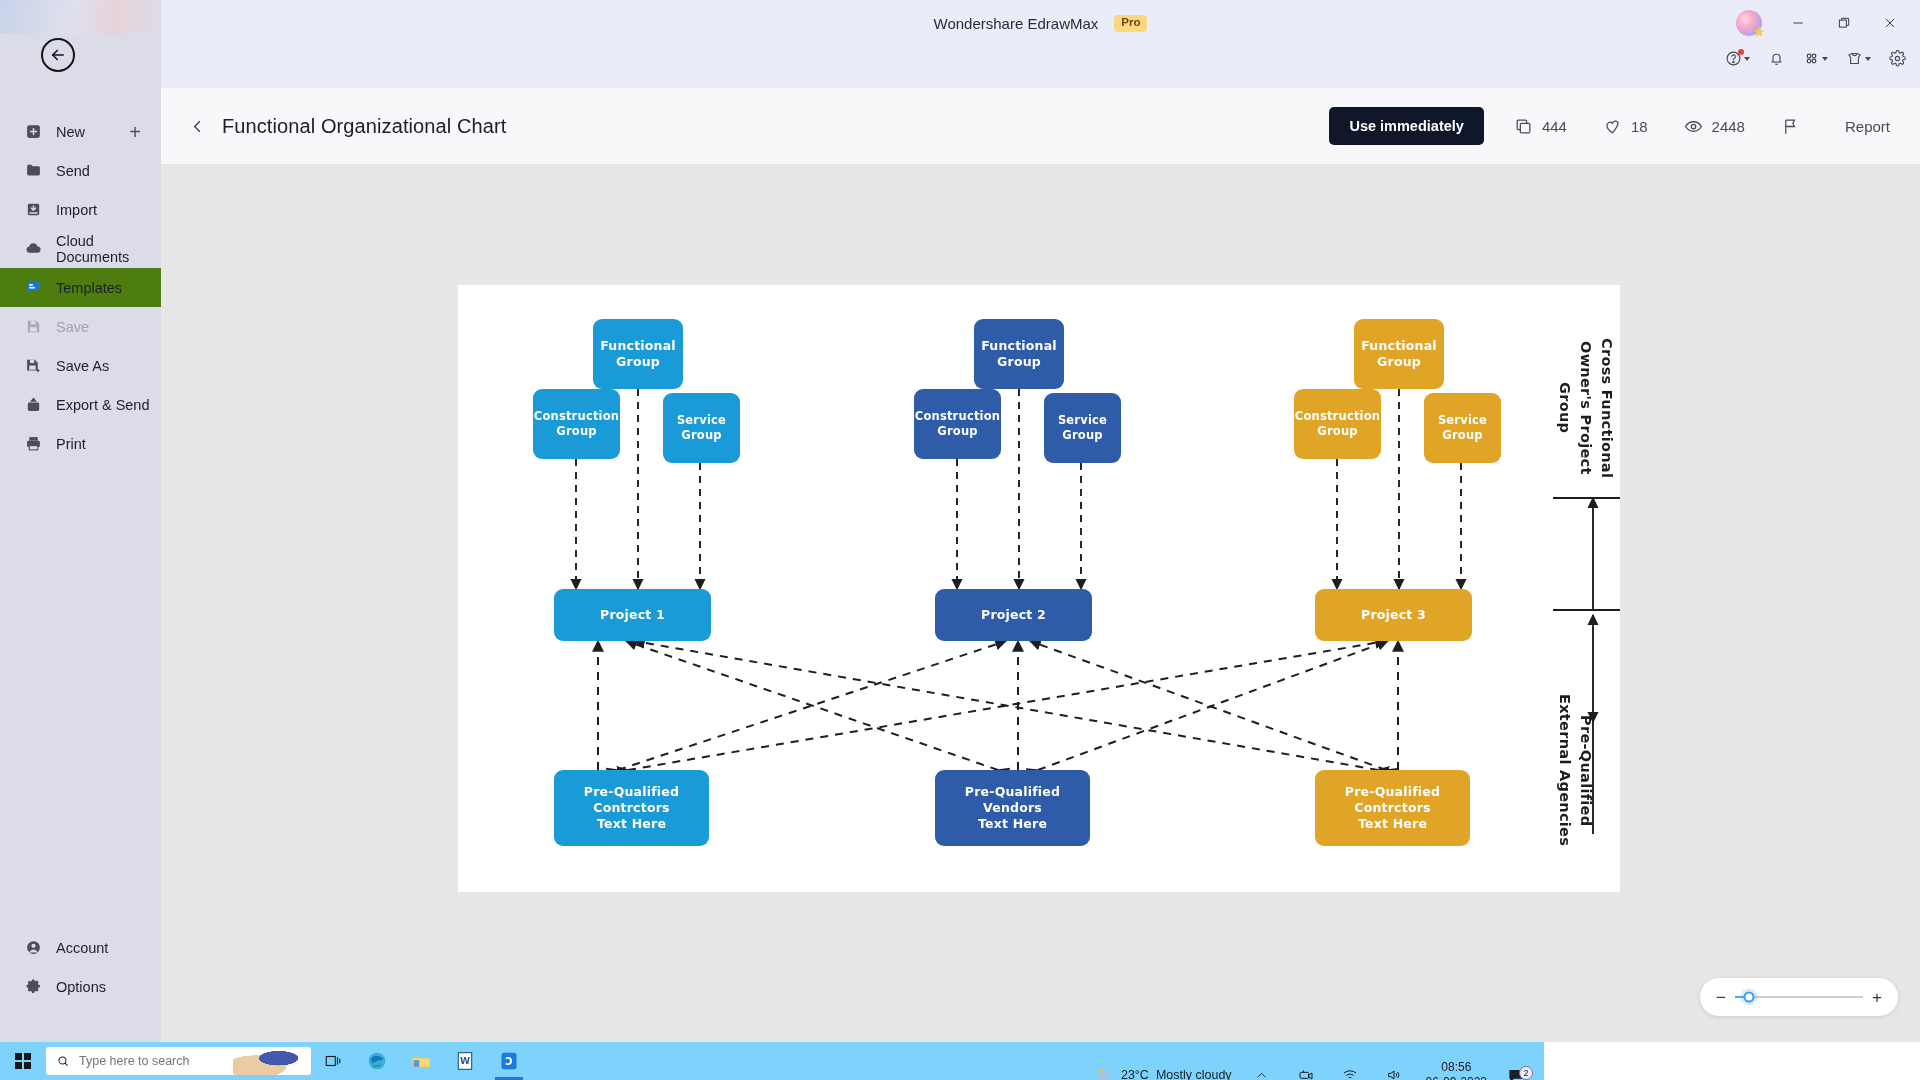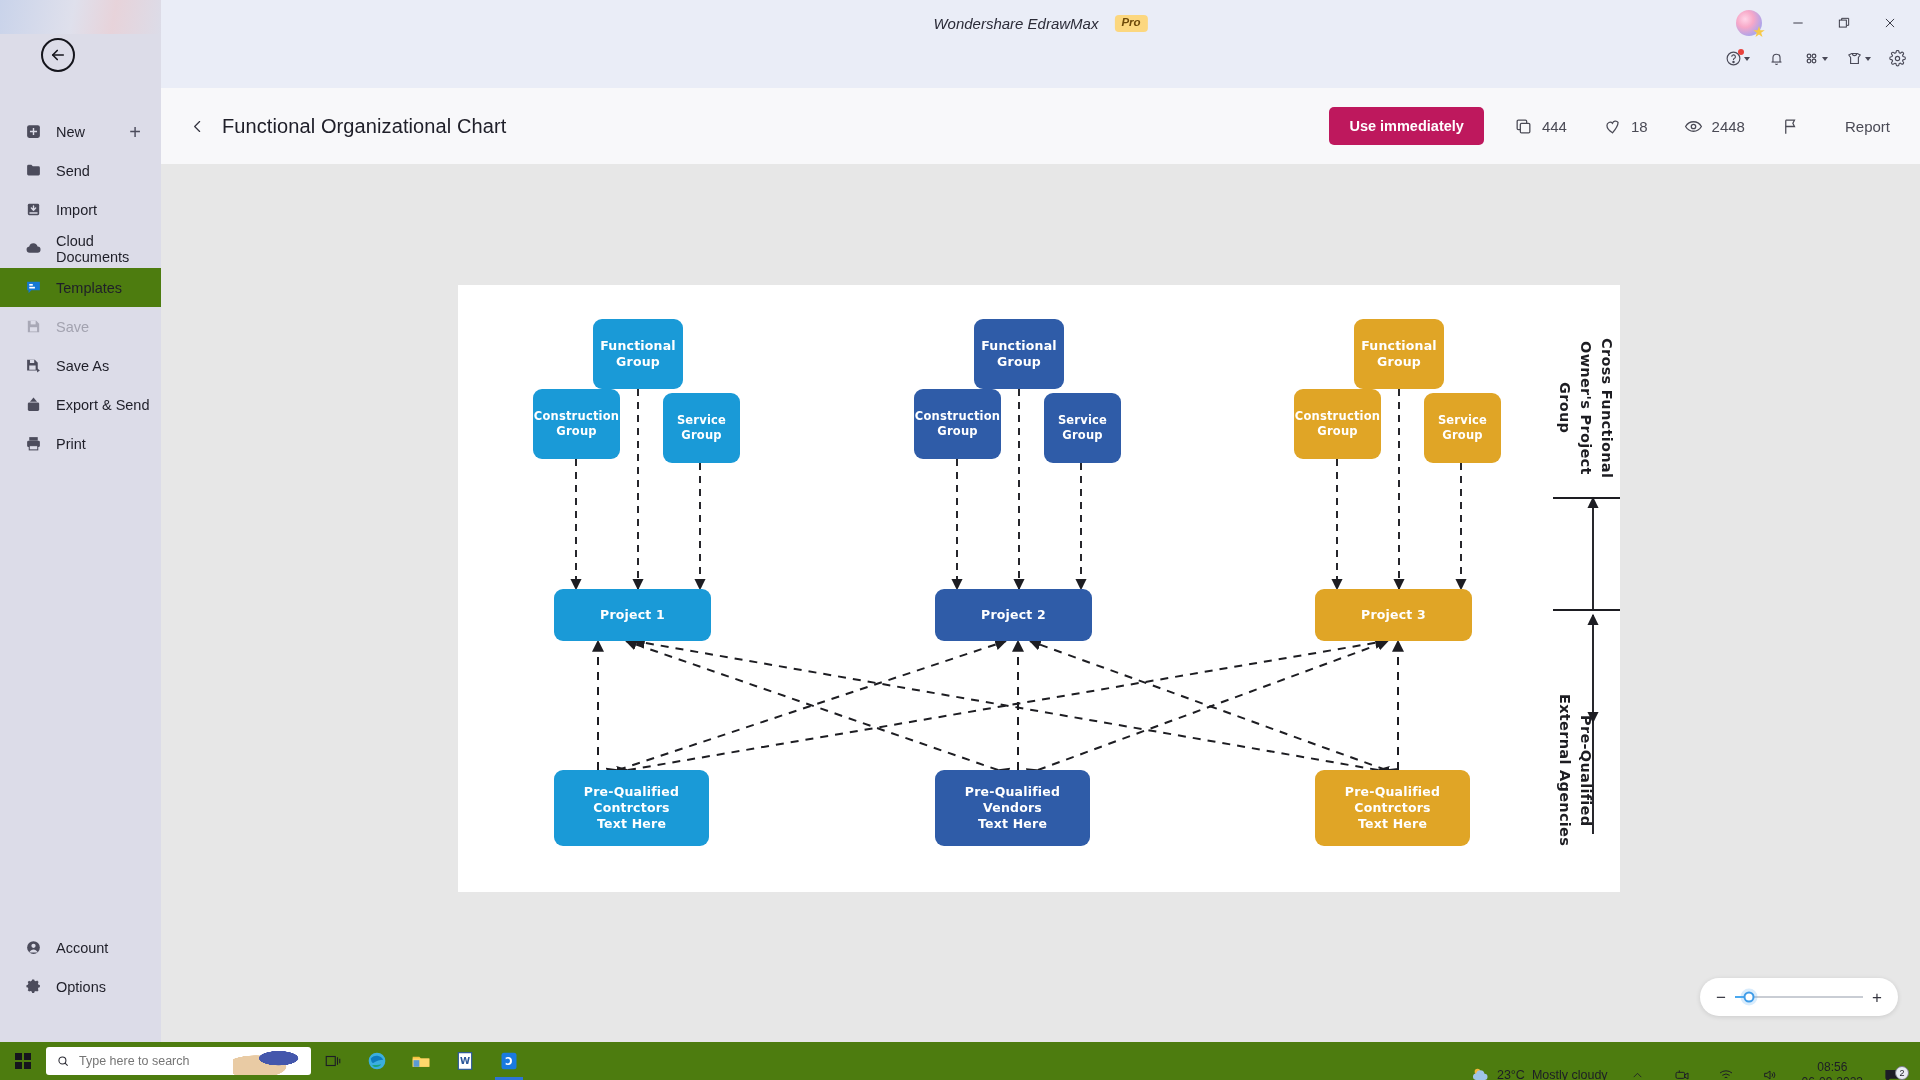--- a/index.html
+++ b/index.html
@@ -50,21 +50,21 @@
   .side-bottom { position: absolute; left: 0; bottom: 36px; width: 161px; }
 
   
   .winbar {
     position: absolute; left: 161px; top: 0; width: 1759px; height: 88px;
     background: #eaedf7;
   }
   .app-title {
     position: absolute; left: 50%; transform: translateX(-50%); top: 15px;
     display: flex; align-items: center; gap: 16px;
-    font-size: 15px; color: #2b2b38; white-space: nowrap; font-style: italic;
+    font-size: 15px; color: #2b2b38; white-space: nowrap;
   }
   .pro-badge {
     background: #fcd77f; color: #6e4a0a; font-size: 11.5px; font-weight: bold;
     border-radius: 4px; padding: 2px 7px 3px; line-height: 1; text-align: center;
   }
   .win-ctrls {
     position: absolute; right: 10px; top: 8px;
     display: flex; align-items: center; gap: 6px;
   }
   .win-btn {
@@ -108,21 +108,21 @@
     display: flex; align-items: center; justify-content: center; cursor: pointer;
   }
   .hdr-back svg { width: 17px; height: 17px; }
   .hdr-title {
     margin-left: 12px; font-size: 20px; color: #20202a; letter-spacing: .1px;
   }
   .hdr-right {
     margin-left: auto; margin-right: 26px; display: flex; align-items: center; gap: 0;
   }
   .use-btn {
-    background: #be185d; color: #fff; font-size: 14.5px; font-weight: bold;
+    background: #0f172a; color: #fff; font-size: 14.5px; font-weight: bold;
     border: none; border-radius: 5px; padding: 11px 20px; cursor: pointer;
     margin-right: 30px;
   }
   .stat {
     display: flex; align-items: center; gap: 9px; color: #4a4a55;
     font-size: 15px; margin-right: 36px; cursor: pointer;
   }
   .stat:last-child { margin-right: 4px; gap: 45px; }
   .stat svg { width: 19px; height: 19px; }
 
@@ -166,22 +166,22 @@
   .zoom-track { position: relative; flex: 1; height: 2px; background: #c9cdd4; cursor: pointer; }
   .zoom-fill { position: absolute; left: 0; top: 0; height: 2px; width: 13%; background: #4aa8ef; }
   .zoom-thumb {
     position: absolute; left: 11%; top: 50%; transform: translate(-50%,-50%);
     width: 11px; height: 11px; border-radius: 50%; background: #fff;
     border: 2px solid #3f9ce8; box-shadow: 0 0 0 3px rgba(80,170,240,.22);
   }
 
   
   .taskbar {
-    position: absolute; left: 0; bottom: 0; width: 1920px; height: 38px;
-    background: #4d7c0f; display: flex; align-items: center;
+    position: absolute; left: 0; bottom: 0; width: 1544px; height: 38px;
+    background: #7dd3fc; display: flex; align-items: center;
   }
   .start-btn { width: 46px; height: 38px; display: flex; align-items: center;
     justify-content: center; cursor: pointer; }
   .winlogo { width: 16px; height: 16px; display: grid;
     grid-template-columns: 1fr 1fr; grid-template-rows: 1fr 1fr; gap: 1.6px; }
   .winlogo i { background: #16161d; display: block; }
   .tb-search {
     width: 265px; height: 28px; background: #fff; border-radius: 3px;
     display: flex; align-items: center; padding: 0 10px; gap: 9px;
     position: relative; cursor: text; overflow: hidden;

